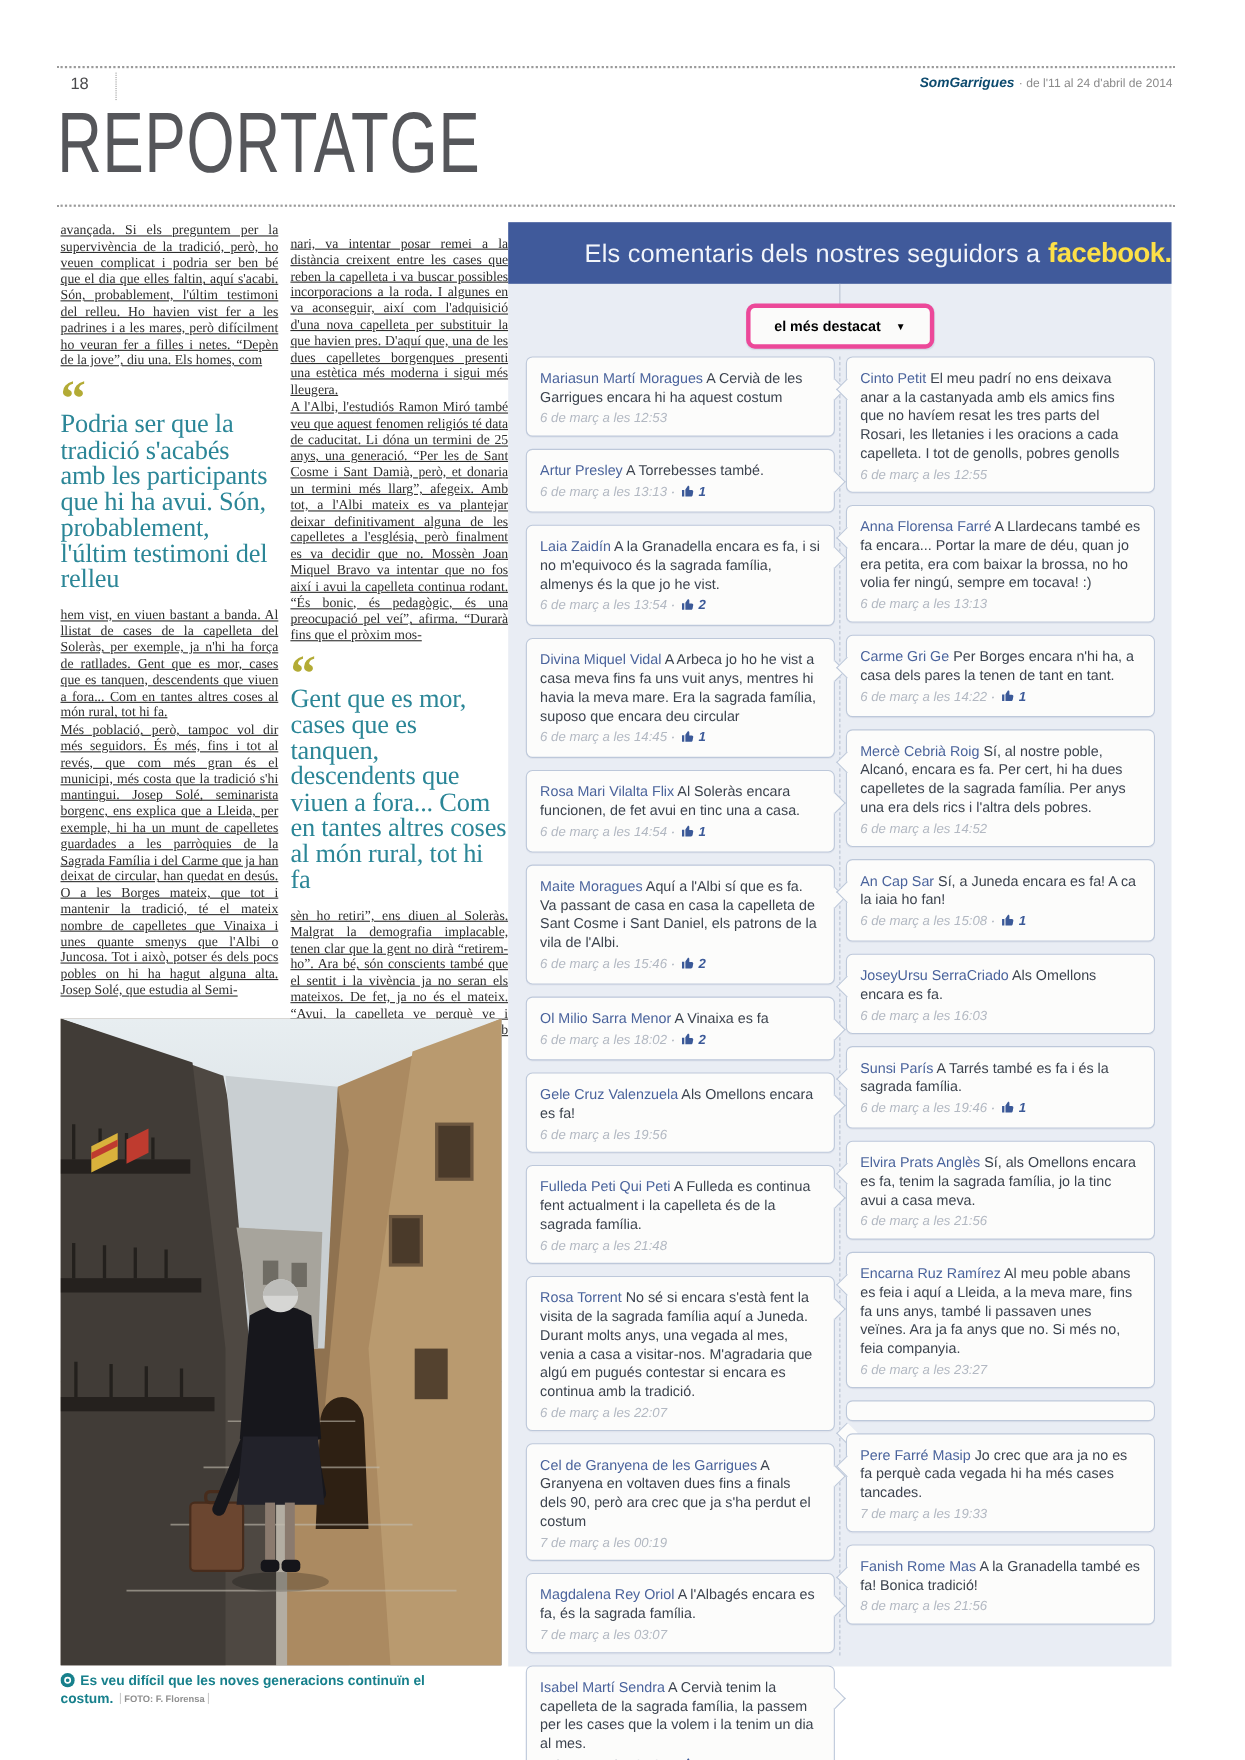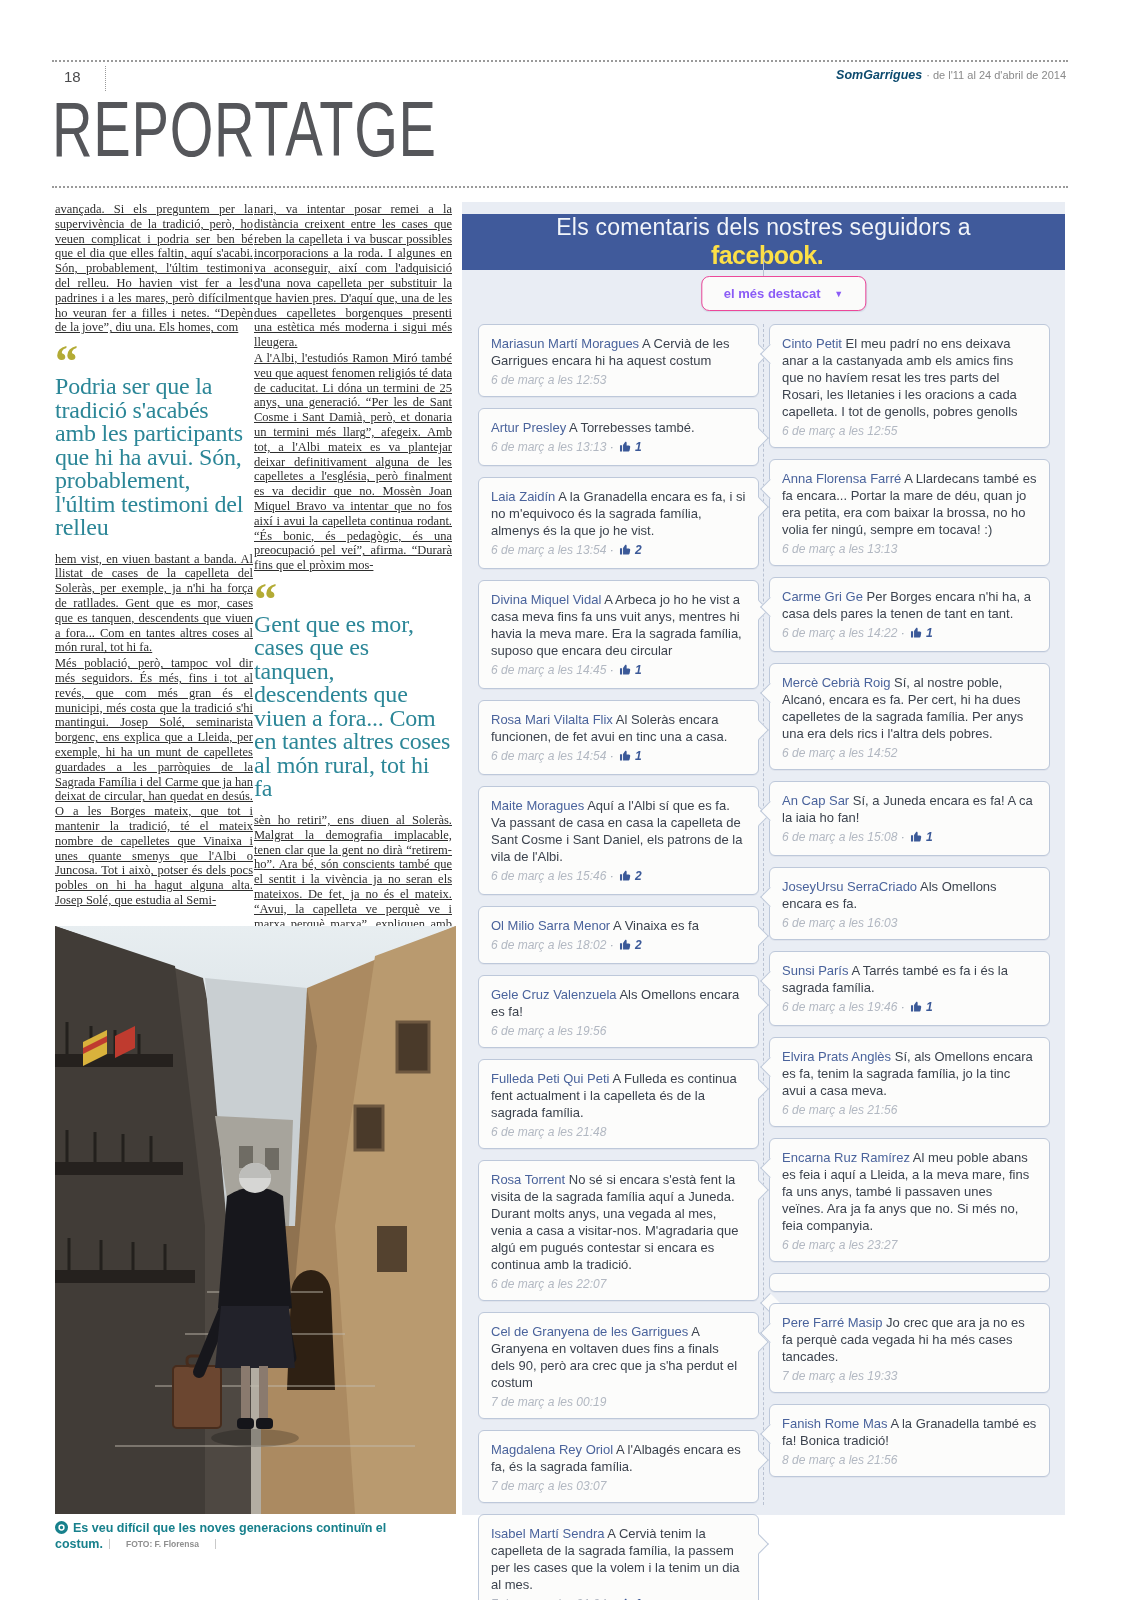--- a/index.html
+++ b/index.html
@@ -15,44 +15,44 @@
   .edition .brand{font-weight:bold;font-style:italic;color:#0c4a6e;font-size:12.5px;margin-right:4px;}
   .section-title{position:absolute;left:52px;top:84px;margin:0;font-size:78px;font-weight:300;
                  color:#55565a;letter-spacing:1px;transform:scaleX(.72);transform-origin:left top;
                  font-family:"Liberation Sans",sans-serif;}
   .title-rule{position:absolute;left:52px;right:64px;top:186px;border-top:2px dotted #9a9a9a;}
 
   
   .article-col{position:absolute;top:202px;width:198px;font-family:"Liberation Serif",serif;
                font-size:12.5px;line-height:14.8px;color:#2e2e2e;text-align:justify;}
   .col1{left:55px;}
-  .col2{left:254px;}
+  .col2{left:264px;margin-top:12px;}
   .article-p{margin:0 0 1px 0;text-decoration:underline;}
   .pull-quote{margin:14px 0 12px 0;}
   .quote-marks{font-family:"Liberation Serif",serif;font-weight:bold;font-size:46px;line-height:.55;
                color:#b3ab35;height:26px;}
   .quote-text{font-size:24px;line-height:23.5px;color:#2b8697;text-align:left;letter-spacing:-.2px;}
 
   
   .photo{position:absolute;left:55px;top:926px;width:401px;height:588px;overflow:hidden;background:#9b958c;}
   .photo svg{display:block;}
   .caption{position:absolute;left:55px;top:1521px;width:401px;font-size:12.5px;color:#17808c;font-weight:bold;}
   .cap-icon{display:inline-block;vertical-align:-2px;margin-right:5px;}
   .cap-credit{font-weight:bold;color:#8f8f8f;font-size:8.5px;border-left:1px solid #c9c9c9;
-              border-right:1px solid #c9c9c9;padding:0 16px;margin-left:6px;vertical-align:1px;}
+              border-right:1px solid #c9c9c9;padding:0 3px;margin-left:6px;vertical-align:1px;}
 
   
   .fb-panel{position:absolute;left:462px;top:202px;width:603px;height:1313px;background:#e9edf4;}
-  .fb-header{position:absolute;left:0;right:0;top:12px;height:56px;background:#405a9b;color:#f2f5fa;
-             display:flex;align-items:center;justify-content:space-between;font-size:23px;letter-spacing:.2px;flex-direction:column;}
+  .fb-header{position:absolute;left:0;right:0;top:0;height:56px;background:#405a9b;color:#f2f5fa;
+             display:flex;align-items:center;justify-content:flex-end;font-size:23px;letter-spacing:.2px;}
   .fb-logo{font-weight:bold;font-size:25px;margin-left:7px;color:#fde047;letter-spacing:-.5px;}
   .fb-connector{position:absolute;left:301px;top:56px;height:20px;border-left:1px solid #b9c2d2;}
   .fb-dropdown{position:absolute;top:74px;left:50%;transform:translateX(-50%);background:#fbfbfa;
-               border:1px solid #ec4899;border-radius:8px;padding:9px 22px;font-size:13px;font-weight:bold;
-               color:#8b5cf6;box-shadow:0 1px 1px rgba(60,80,130,.12);white-space:nowrap;cursor:pointer;margin-left:20px;}
+               border:4px solid #ec4899;border-radius:8px;padding:9px 22px;font-size:13px;font-weight:bold;
+               color:#000000;box-shadow:0 1px 1px rgba(60,80,130,.12);white-space:nowrap;cursor:pointer;}
   .chev{font-size:9px;margin-left:10px;vertical-align:1px;}
   .fb-divider{position:absolute;left:301px;top:122px;bottom:10px;border-left:1px dashed #b9c2d2;}
   .fb-col{position:absolute;top:122px;width:281px;}
   .fb-left{left:16px;}
   .fb-right{left:307px;}
 
   .fb-card{position:relative;background:#fcfcfb;border:1px solid #bdc8da;border-radius:6px;
            padding:10px 12px 7px 12px;margin-bottom:11px;box-shadow:0 1px 0 rgba(40,60,100,.05);}
   .card-arrow{position:absolute;top:22px;width:13px;height:13px;background:#fcfcfb;transform:rotate(45deg);}
   .fb-card.left .card-arrow{right:-7.5px;border-top:1px solid #bdc8da;border-right:1px solid #bdc8da;}

